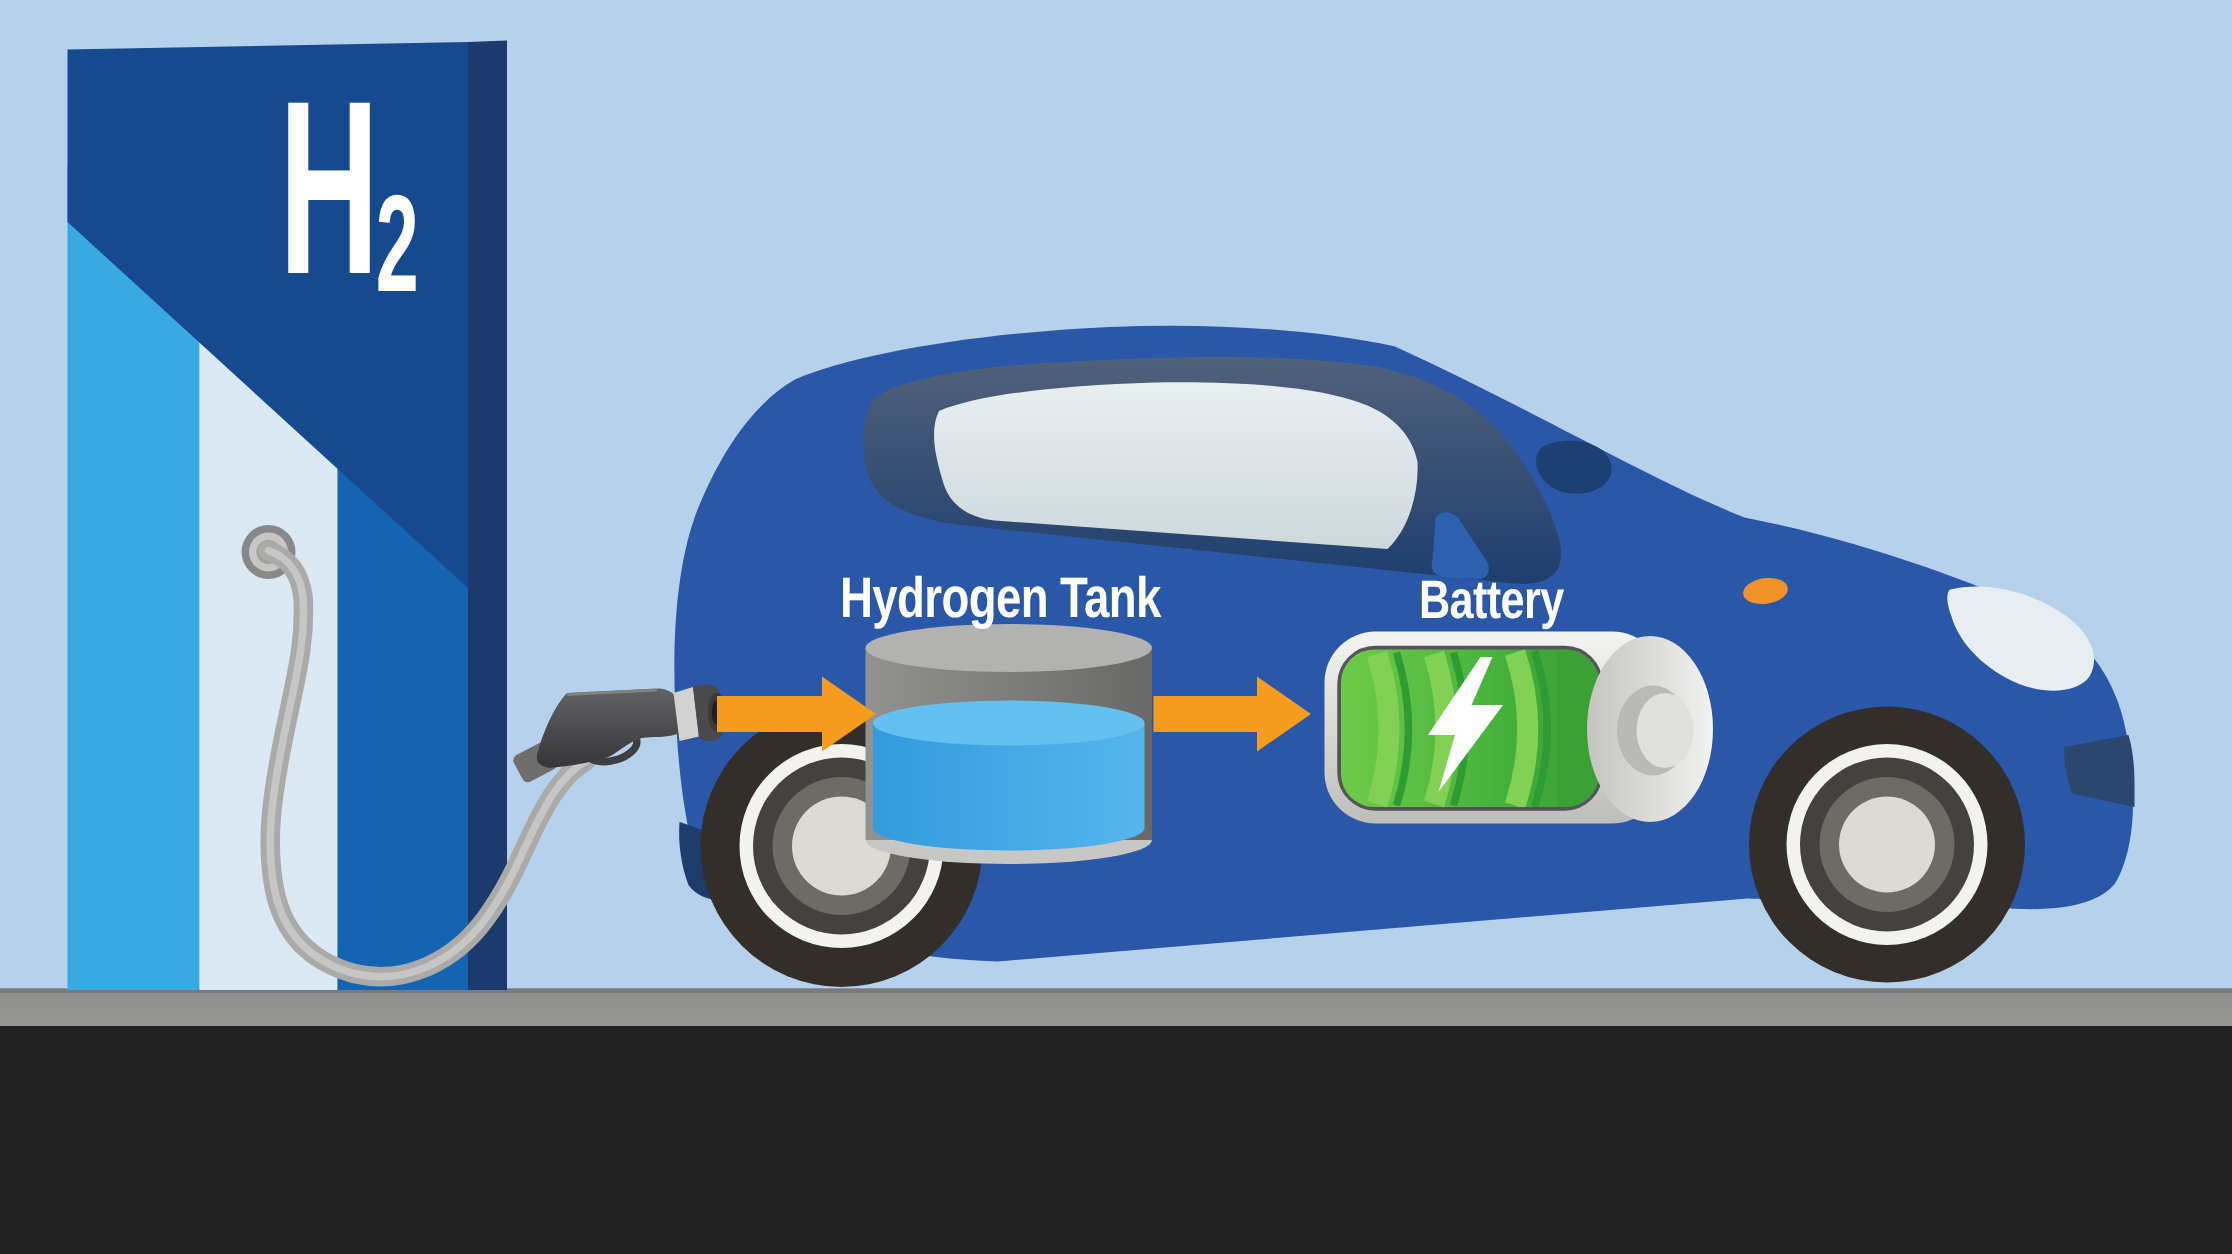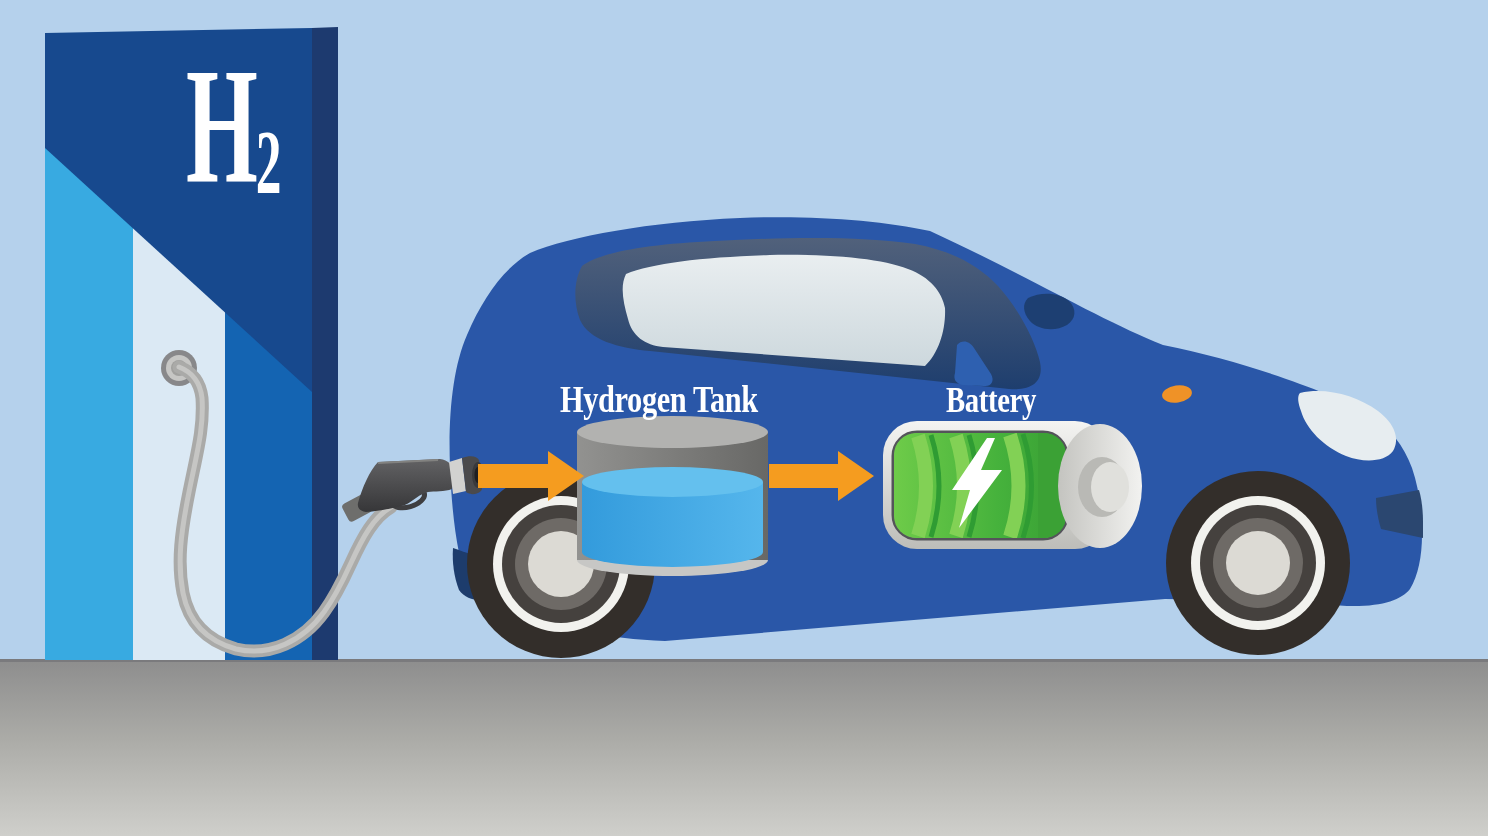--- a/index.html
+++ b/index.html
@@ -1,21 +1,21 @@
 <!DOCTYPE html>
 <html><head>
 <meta charset="utf-8">
 <style>
   html,body{margin:0;padding:0;background:#222;}
   #stage{
     position:relative;
-    width:1488px;height:836px;
+    width:1488px;height:684px;
     overflow:hidden;
     background:#b5d1ec;
-    font-family:Liberation Serif, serif;
+    font-family:Liberation Sans, sans-serif;
   }
   #artwork{position:absolute;left:0;top:0;width:1488px;height:836px;}
   .label{
     position:absolute;
     color:#ffffff;
     font-weight:bold;
     white-space:nowrap;
     transform-origin:0 0;
     z-index:5;
   }

